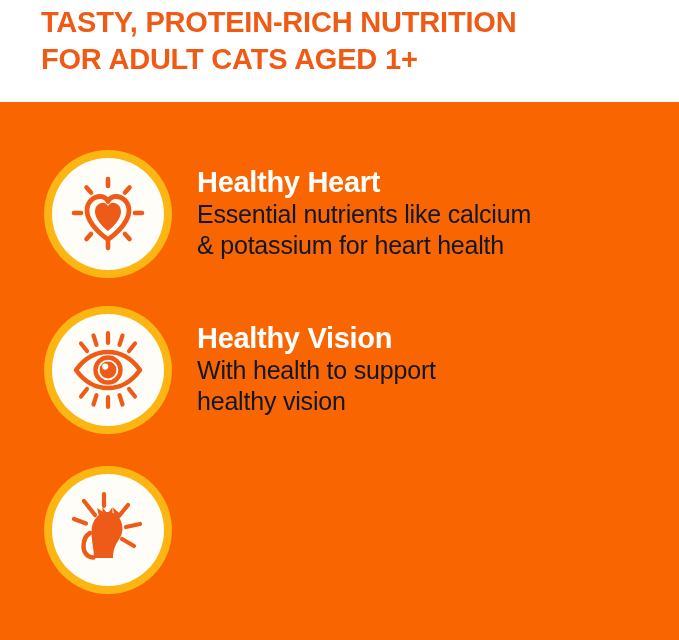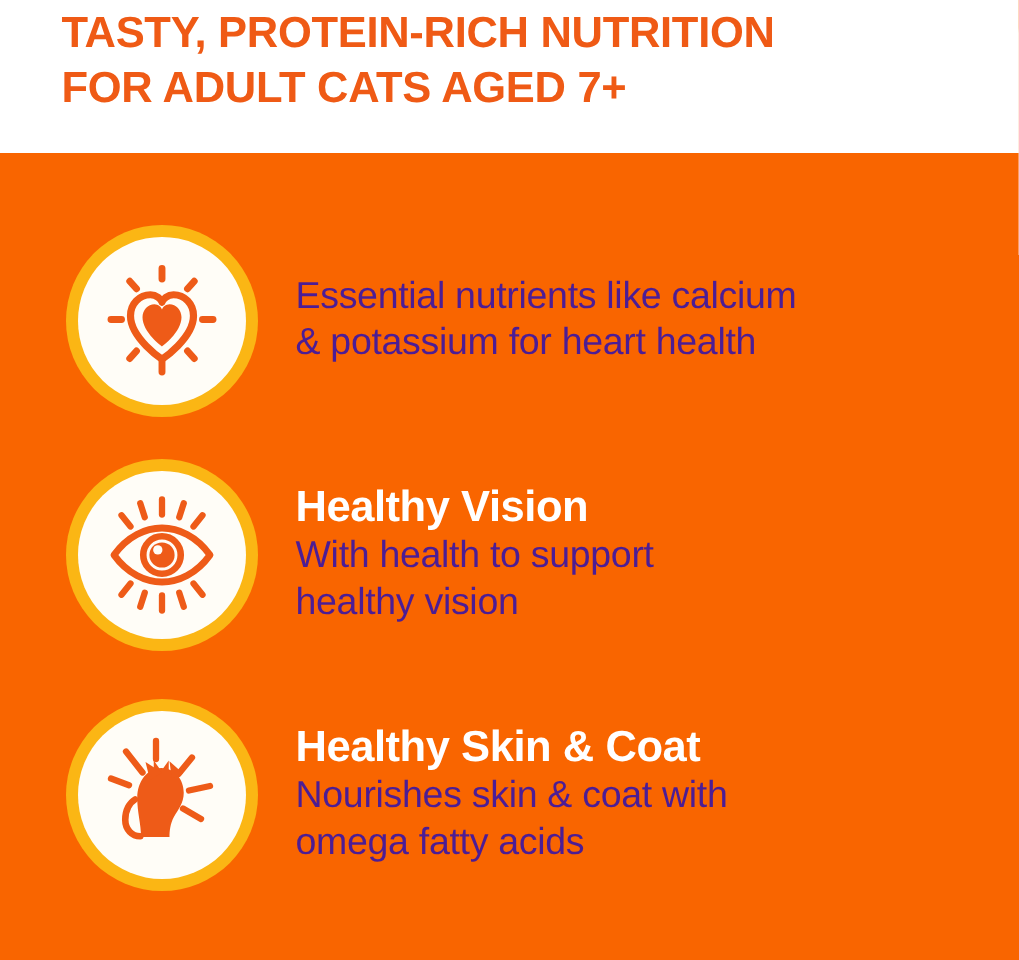--- a/index.html
+++ b/index.html
@@ -100,37 +100,37 @@
   .feature-title {
     color: #FFFFFF;
     font-family: "Liberation Sans", sans-serif;
     font-weight: bold;
     font-size: 29px;
     line-height: 34px;
     letter-spacing: -0.3px;
     white-space: nowrap;
   }
   .feature-desc-line {
-    color: #4c1d95;
+    color: #0f172a;
     font-family: "Liberation Sans", sans-serif;
     font-weight: normal;
     font-size: 25px;
     line-height: 31px;
     letter-spacing: -0.2px;
     white-space: nowrap;
   }
 </style>
 </head>
 <body>
 
 <div class="infographic">
 
   <div class="header">
     <div class="header-line">TASTY, PROTEIN-RICH NUTRITION</div>
-    <div class="header-line">FOR ADULT CATS AGED 7+</div>
+    <div class="header-line">FOR ADULT CATS AGED 1+</div>
   </div>
 
   <div class="body-panel">
 
     <div class="feature feature-1">
       <div class="badge">
         <div class="badge-inner">
           <span>
             <svg width="88" height="88" viewBox="0 0 88 88" fill="none" xmlns="http://www.w3.org/2000/svg">
               <g stroke="#EE5B18" stroke-width="4.6" stroke-linecap="round">
@@ -143,20 +143,21 @@
                 <line x1="65.5" y1="69" x2="61" y2="64"></line>
                 <line x1="44" y1="78" x2="44" y2="71"></line>
               </g>
               <path d="M44 69.5 C44 69.5 23 55.5 23 40.5 C23 32.5 29 26.5 36.3 26.5 C40.3 26.5 43.5 29.5 44 31.5 C44.5 29.5 47.7 26.5 51.7 26.5 C59 26.5 65 32.5 65 40.5 C65 55.5 44 69.5 44 69.5 Z" stroke="#EE5B18" stroke-width="4.8" fill="none" stroke-linejoin="round"></path>
               <path d="M44 61 C44 61 31 51.5 31 41.5 C31 36.6 34.6 32.8 39 32.8 C41.5 32.8 43.6 34.8 44 36.3 C44.4 34.8 46.5 32.8 49 32.8 C53.4 32.8 57 36.6 57 41.5 C57 51.5 44 61 44 61 Z" fill="#EE5B18"></path>
             </svg>
           </span>
         </div>
       </div>
       <div class="feature-text">
+        <div class="feature-title">Healthy Heart</div>
         <div class="feature-desc-line">Essential nutrients like calcium</div>
         <div class="feature-desc-line">&amp; potassium for heart health</div>
       </div>
     </div>
 
     <div class="feature feature-2">
       <div class="badge">
         <div class="badge-inner">
           <span>
             <svg width="88" height="88" viewBox="0 0 88 88" fill="none" xmlns="http://www.w3.org/2000/svg">
@@ -202,21 +203,16 @@
               </g>
               <path d="M38.5 21 L38.5 33 L48.5 33 L48.5 21 L43.5 28 Z" fill="#EE5B18"></path>
               <path d="M43.5 26 C52.5 26 58.5 33.5 58.5 42.5 C58.5 49.5 54.5 54 52 58.5 C49.5 63 49 68 49 72 L30 72 C30 63 27.5 56 27.5 46 C27.5 34.5 34.5 26 43.5 26 Z" fill="#EE5B18"></path>
               <path d="M36 34 L33 22 L44 29 Z" fill="#EE5B18"></path>
               <path d="M50.5 33 L49 21.5 L58 29.5 Z" fill="#EE5B18"></path>
               <path d="M29.5 71.5 C24 71.5 19.5 67 19.5 60.5 C19.5 54 22.5 49 26 47" stroke="#EE5B18" stroke-width="4.4" fill="none" stroke-linecap="round"></path>
             </svg>
           </span>
         </div>
       </div>
-      <div class="feature-text">
-        <div class="feature-title">Healthy Skin &amp; Coat</div>
-        <div class="feature-desc-line">Nourishes skin &amp; coat with</div>
-        <div class="feature-desc-line">omega fatty acids</div>
-      </div>
     </div>
 
   </div>
 </div>
 
 </body></html>

